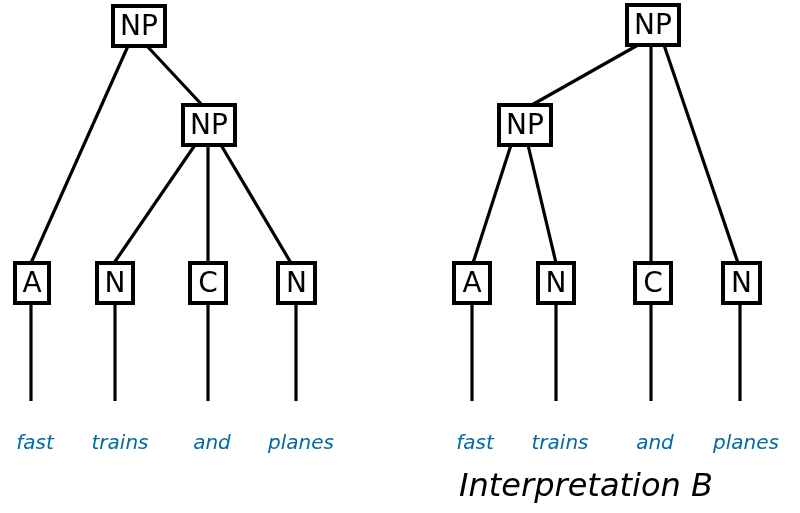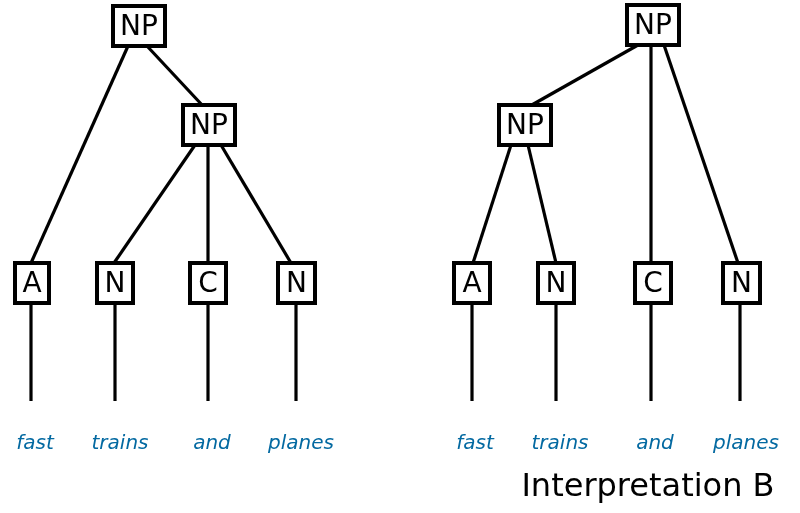--- a/index.html
+++ b/index.html
@@ -107,15 +107,15 @@
   <div class="node" style="left:452px; top:261px; width:40px; height:44px;">A</div>
   <div class="node" style="left:536px; top:261px; width:40px; height:44px;">N</div>
   <div class="node" style="left:633px; top:261px; width:40px; height:44px;">C</div>
   <div class="node" style="left:721px; top:261px; width:41px; height:44px;">N</div>
 
   <div class="word" style="left:475px;">fast</div>
   <div class="word" style="left:560px;">trains</div>
   <div class="word" style="left:655px;">and</div>
   <div class="word" style="left:746px;">planes</div>
 
-  <div class="caption" style="left:648px;">Interpretation B</div>
+  <div class="caption" style="left:586px;font-style:italic;">Interpretation B</div>
 
 </div>
 
 </body></html>

